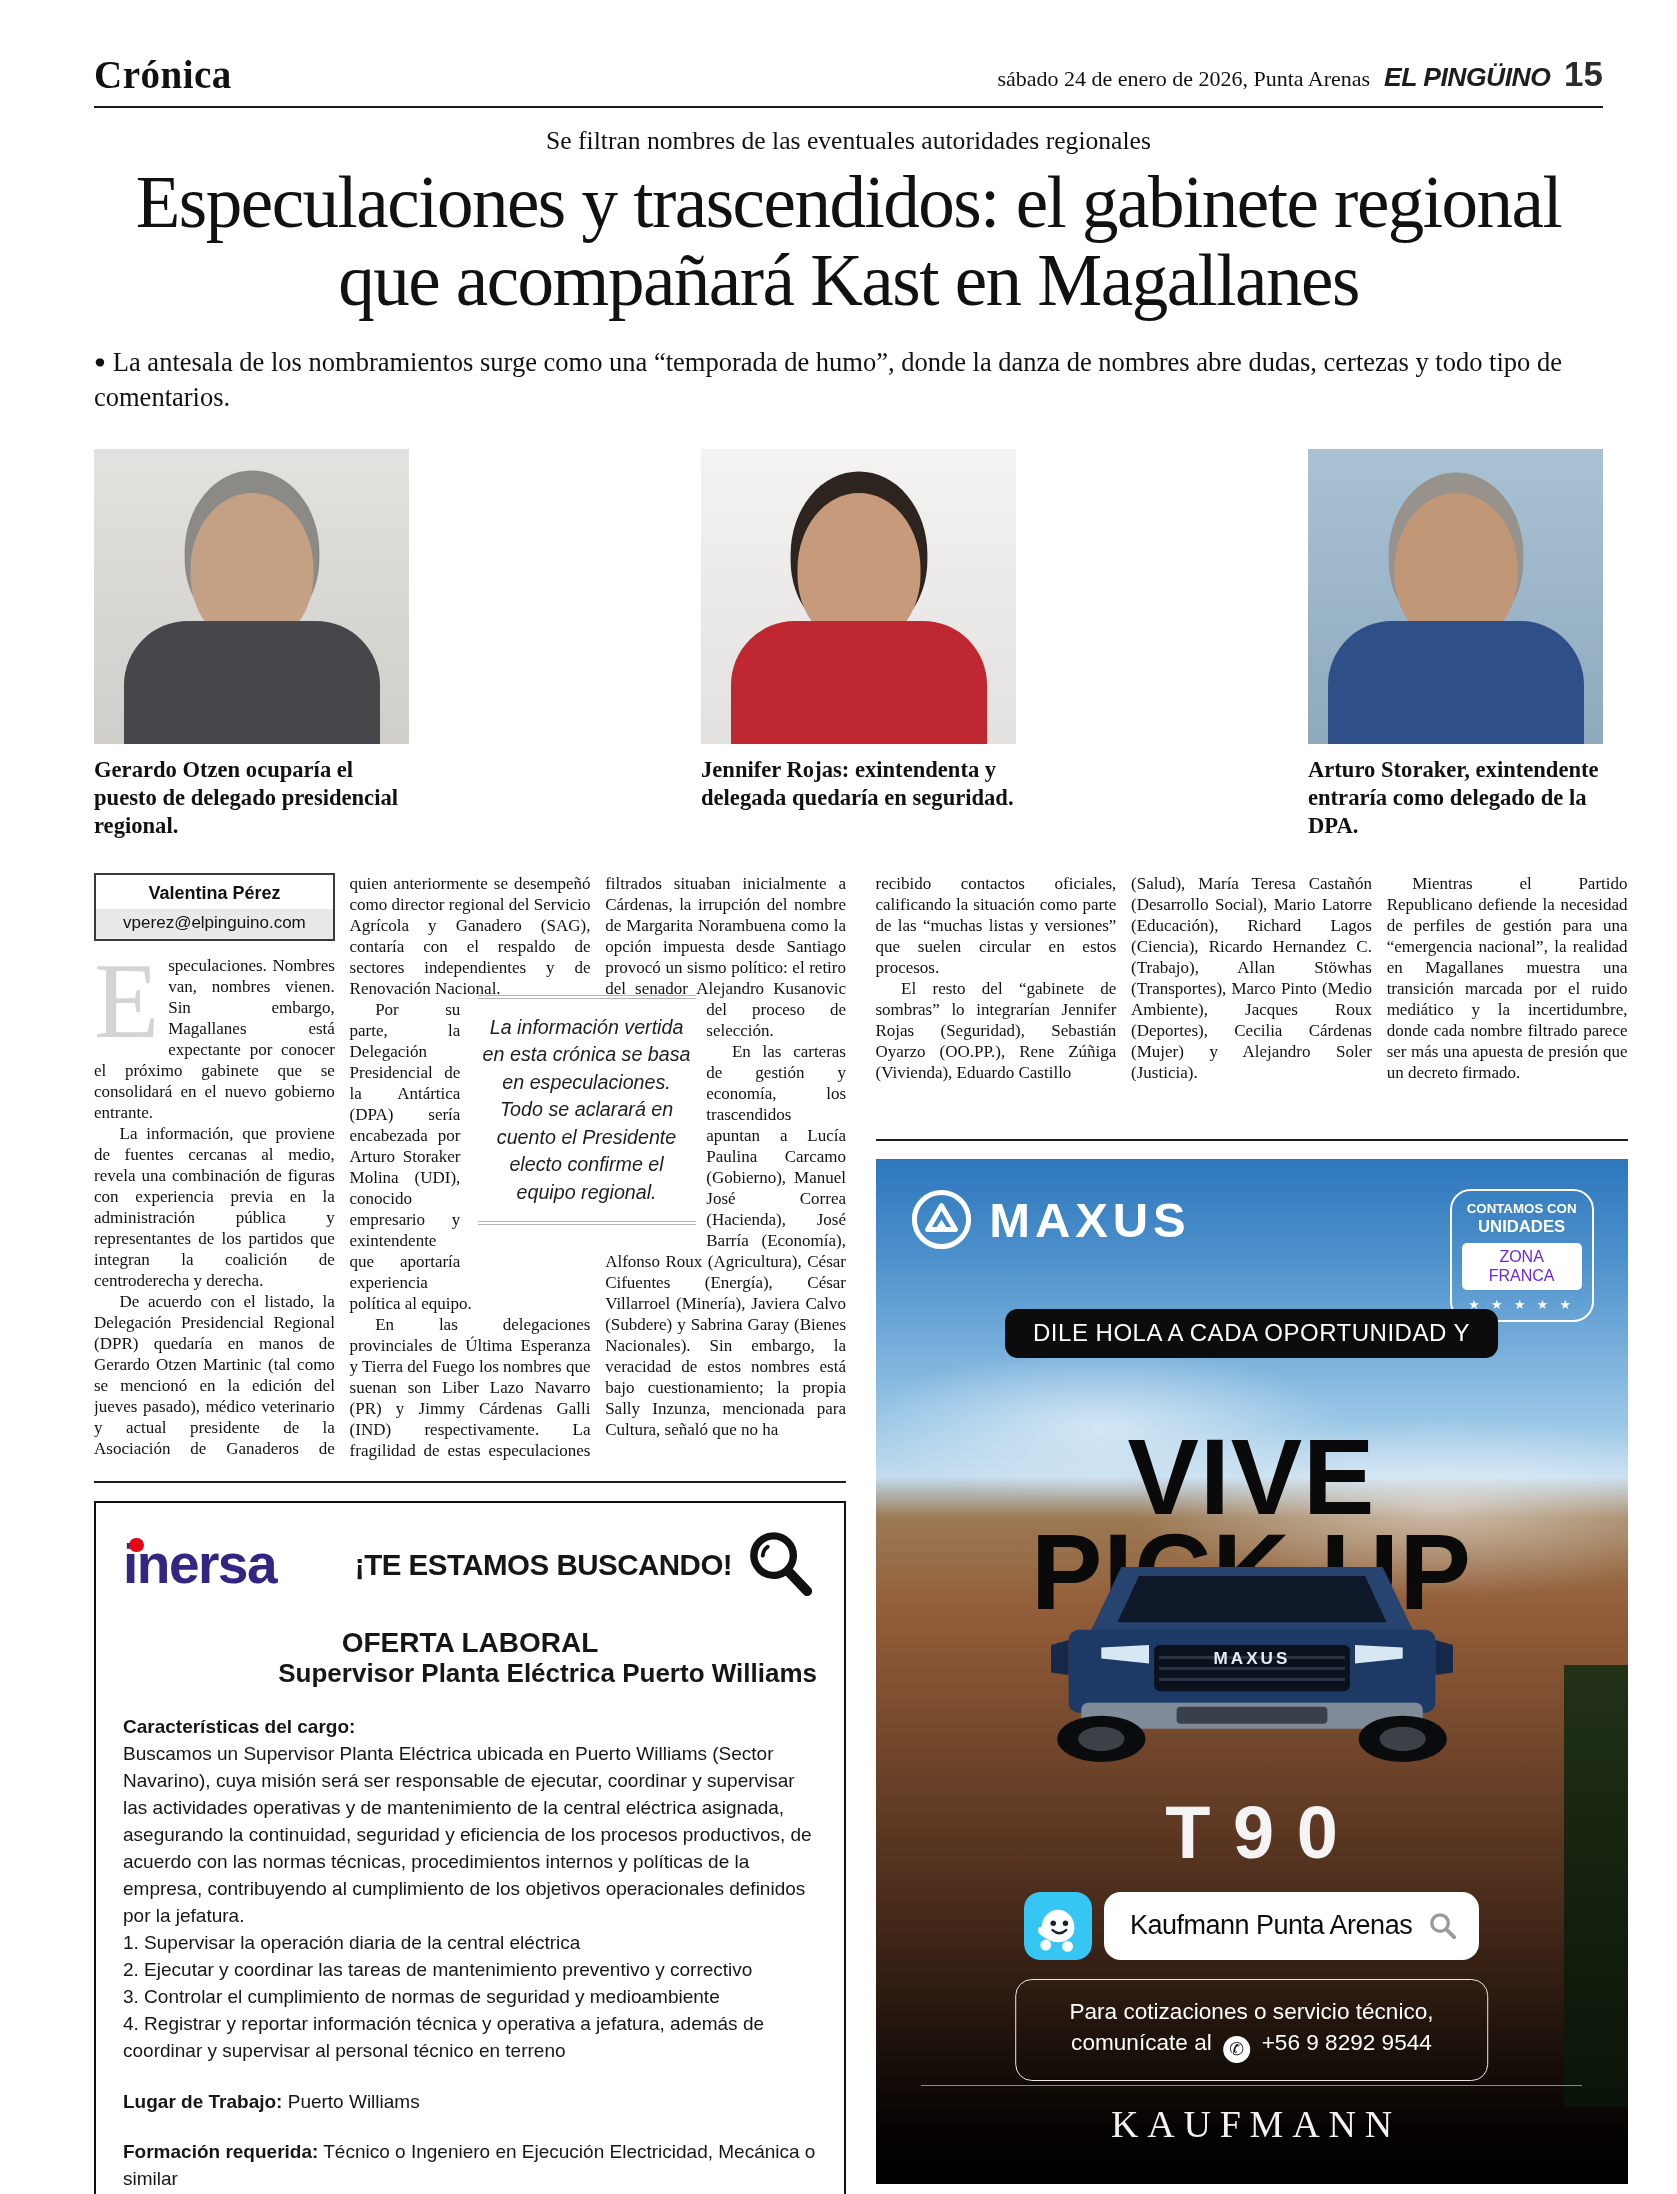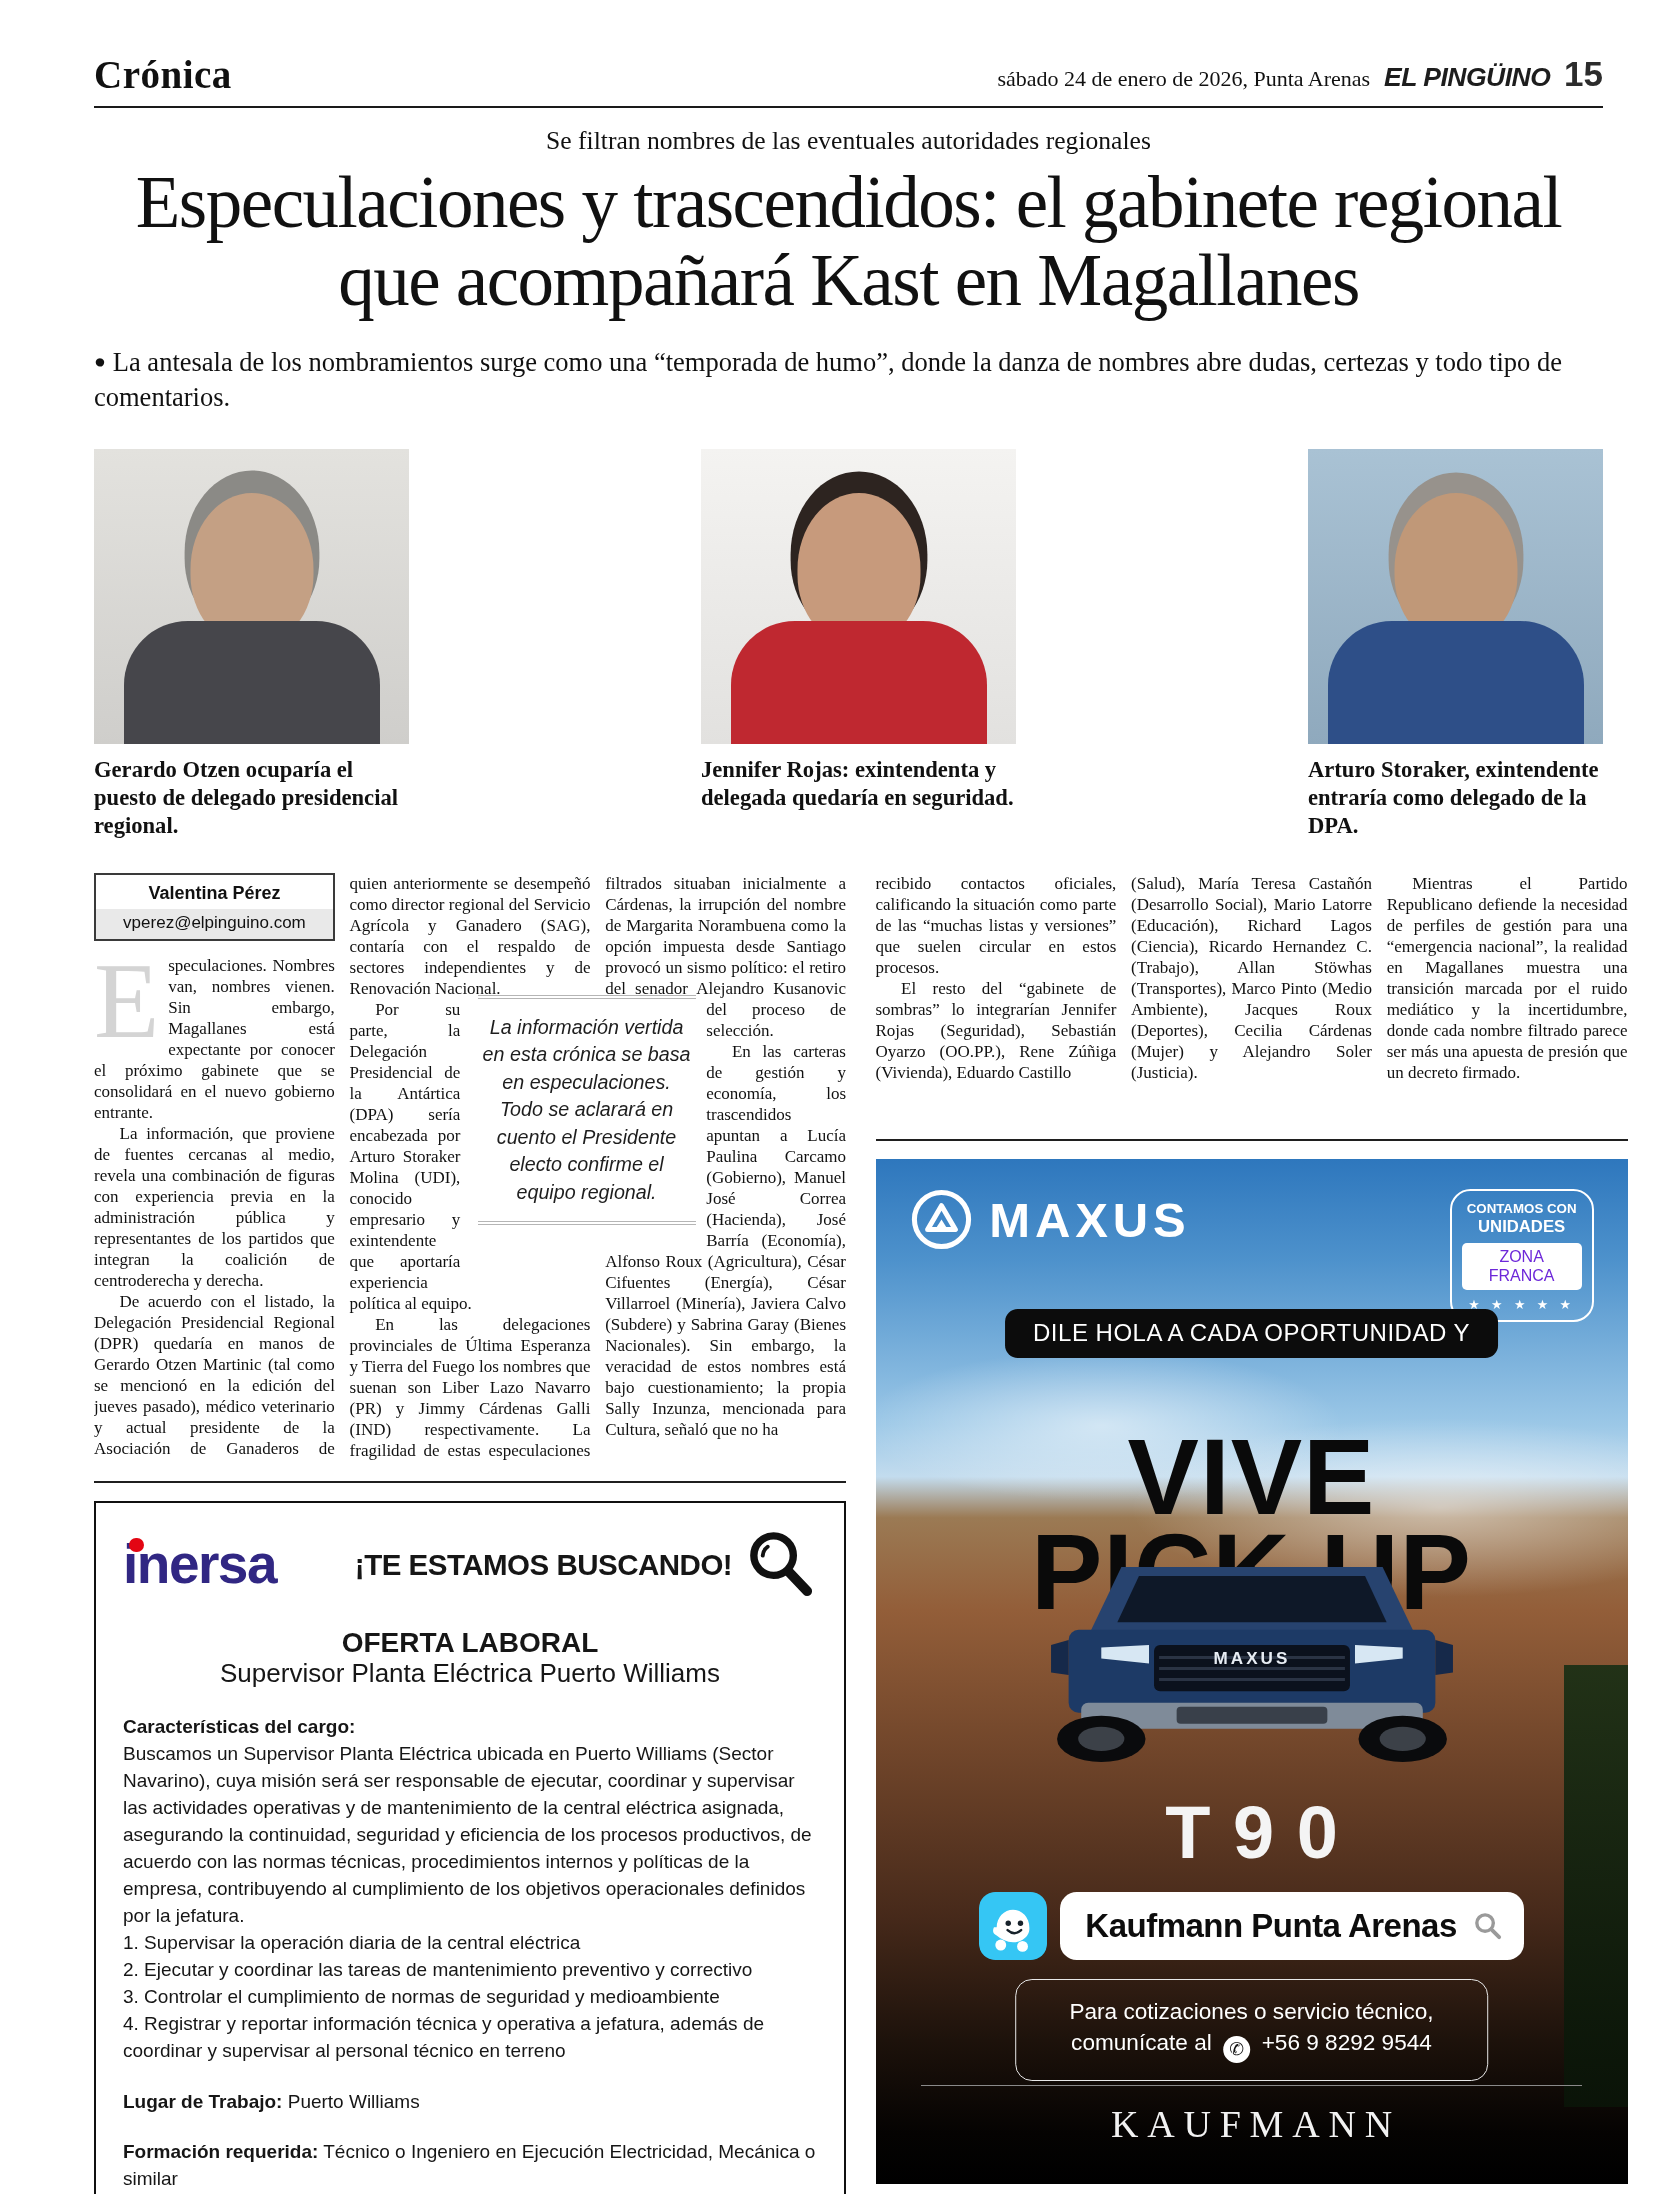--- a/index.html
+++ b/index.html
@@ -73,21 +73,21 @@
           padding:24.6px 27px 19.7px 27px;font-family:"Liberation Sans",sans-serif;
           font-size:19px;line-height:27px;color:#161616;}
   .job-top{display:flex;justify-content:space-between;align-items:center;}
   .inersa{position:relative;font-weight:700;font-size:55px;letter-spacing:-1.5px;
           color:#312783;line-height:1;}
   .inersa .dot{position:absolute;left:5.9px;top:1px;width:14.7px;height:14.7px;border-radius:50%;
                background:#e30613;}
   .job-find{display:flex;align-items:center;gap:10.8px;}
   .job-find-txt{font-weight:700;font-size:29.5px;letter-spacing:-0.5px;}
   .job-h1{text-align:center;font-weight:700;font-size:28px;margin-top:27.5px;}
-  .job-h2{text-align:center;font-weight:400;font-size:26px;margin-top:3.9px;}
+  .job-h2{text-align:right;font-weight:700;font-size:26px;margin-top:3.9px;}
   .job-sec{margin-top:26.5px;}
   .job-label{font-weight:700;}
   .job-list div{margin:0;}
   .job-inline{margin-top:23.6px;}
 
   
   .maxus-ad{position:relative;height:1025px;overflow:hidden;color:#fff;
             font-family:"Liberation Sans",sans-serif;
             background:
               radial-gradient(344px 108px at 30% 26%,rgba(255,255,255,.55),rgba(255,255,255,0) 70%),
@@ -114,21 +114,21 @@
   .mx-vive{top:265px;}
   .mx-pickup{top:360px;}
   .mx-truck{position:absolute;left:50%;top:393px;transform:translateX(-50%);}
   .mx-t90{position:absolute;width:100%;top:631px;text-align:center;
           font-weight:800;font-size:74px;letter-spacing:22.6px;text-indent:22.6px;color:#f4f4f4;}
   .mx-search{position:absolute;top:733px;width:100%;display:flex;justify-content:center;
              align-items:center;gap:12.8px;}
   .mx-waze{width:68px;height:68px;border-radius:14.7px;overflow:hidden;flex:0 0 auto;}
   .mx-pillsearch{background:#fff;color:#0d0d0d;border-radius:16.7px;height:68px;
                  display:flex;align-items:center;gap:14.7px;padding:0 21.6px 0 25.6px;}
-  .mx-pillsearch .q{font-weight:700;font-size:33px;letter-spacing:-0.5px;white-space:nowrap;}
+  .mx-pillsearch .q{font-weight:400;font-size:27px;letter-spacing:-0.5px;white-space:nowrap;}
   .mx-contact{position:absolute;left:50%;top:820px;transform:translateX(-50%);
               width:452px;border:1.5px solid #e8e8e8;border-radius:16.7px;
               padding:16.7px 9.8px;text-align:center;font-weight:400;font-size:22.6px;line-height:31px;}
   .mx-phone-ico{display:inline-flex;width:27.5px;height:27.5px;border-radius:50%;background:#fff;
                 color:#111;align-items:center;justify-content:center;font-size:17.7px;
                 vertical-align:-4.9px;margin:0 4.9px;}
   .mx-rule{position:absolute;left:6%;width:88%;top:923px;border:none;border-top:1.5px solid #8a8a8a;}
   .mx-kaufmann{position:absolute;width:100%;top:943px;text-align:center;
                font-family:"Liberation Serif",serif;font-size:38px;letter-spacing:8.8px;
                text-indent:8.8px;color:#f2f2f2;}

